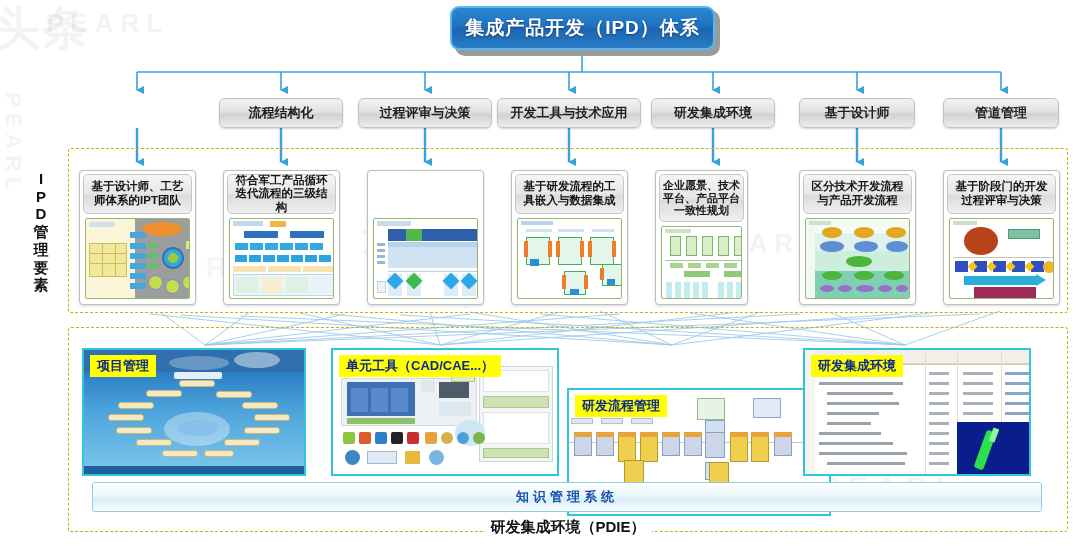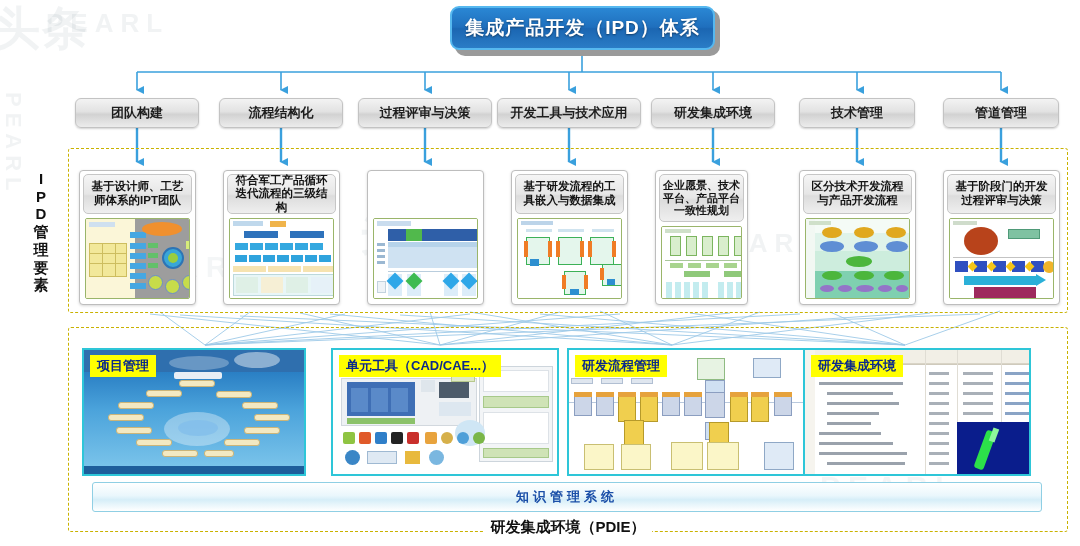--- a/index.html
+++ b/index.html
@@ -204,26 +204,25 @@
       <path d="M905,345 L540,314"></path>
         <path d="M905,345 L690,313"></path>
       <path d="M905,345 L830,312"></path>
         <path d="M905,345 L1000,311"></path>
     </g>
   </svg>
 
   <div class="title-shadow"></div>
   <div class="title-box">集成产品开发（IPD）体系</div>
 
-  <div class="pillar-head" style="left:75px;  width:124px;">团队构建</div>
   <div class="pillar-head" style="left:219px; width:124px;">流程结构化</div>
   <div class="pillar-head" style="left:358px; width:134px;">过程评审与决策</div>
   <div class="pillar-head" style="left:497px; width:144px;">开发工具与技术应用</div>
   <div class="pillar-head" style="left:651px; width:124px;">研发集成环境</div>
-  <div class="pillar-head" style="left:799px; width:116px;">技术管理</div>
+  <div class="pillar-head" style="left:799px; width:116px;">基于设计师</div>
   <div class="pillar-head" style="left:943px; width:116px;">管道管理</div>
 
   <div class="ipd-label">
     <span>I</span>
     <span>P</span>
     <span>D</span>
     <span>管</span>
     <span>理</span>
     <span>要</span>
     <span>素</span>
@@ -490,21 +489,21 @@
       <div class="ell" style="left:124px;top:82px;width:12px;height:12px;background:#4e9fd8;"></div>
       <div class="ell" style="left:140px;top:82px;width:12px;height:12px;background:#7ab648;"></div>
       <div class="ell" style="left:12px;top:100px;width:15px;height:15px;background:#3a86c6;"></div>
       <div class="t" style="left:34px;top:101px;width:30px;height:13px;background:#dfe9f3;border:1px solid #9fb9d2;"></div>
       <div class="t" style="left:72px;top:101px;width:15px;height:13px;background:#e8b93d;"></div>
       <div class="ell" style="left:96px;top:100px;width:15px;height:15px;background:#7ab7e0;"></div>
     </div>
     <div class="sp-tag">单元工具（CAD/CAE...）</div>
   </div>
 
-  <div class="spanel" style="left:567px; width:264px;">
+  <div class="spanel" style="left:567px; width:264px;margin-top:40px;">
     <div class="sp-body">
       <div class="t" style="left:0;top:0;right:0;bottom:0;background:#ffffff;"></div>
       <div class="t" style="left:0;top:52px;right:0;height:1px;background:#b9c9dd;"></div>
       <div class="t" style="left:2px;top:28px;width:22px;height:6px;background:#dfe6ef;border:1px solid #b1bfd2;"></div>
       <div class="t" style="left:32px;top:28px;width:22px;height:6px;background:#dfe6ef;border:1px solid #b1bfd2;"></div>
       <div class="t" style="left:62px;top:28px;width:22px;height:6px;background:#dfe6ef;border:1px solid #b1bfd2;"></div>
       <div class="t" style="left:5px;top:42px;width:18px;height:24px;background:#ccd6e8;border:1px solid #8b9ec0;"></div>
       <div class="t" style="left:5px;top:42px;width:18px;height:5px;background:#e6a23c;"></div>
       <div class="t" style="left:27px;top:42px;width:18px;height:24px;background:#ccd6e8;border:1px solid #8b9ec0;"></div>
       <div class="t" style="left:27px;top:42px;width:18px;height:5px;background:#e6a23c;"></div>

